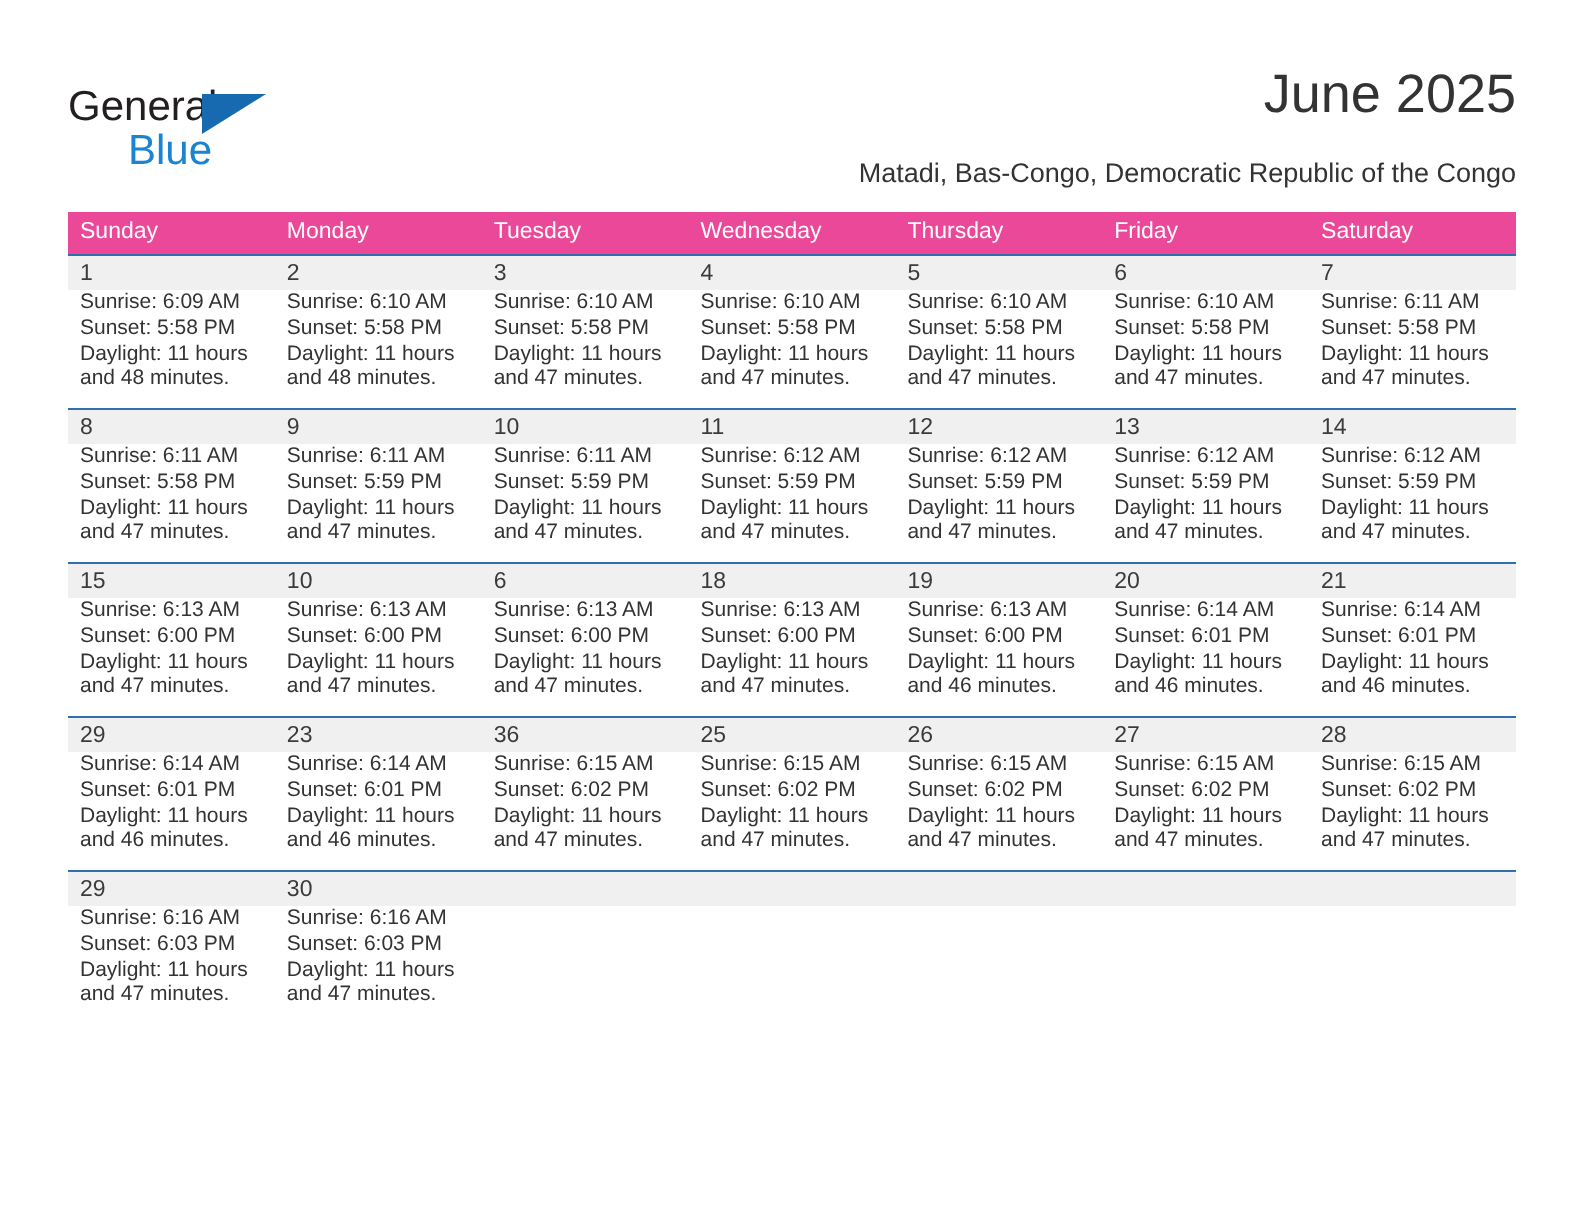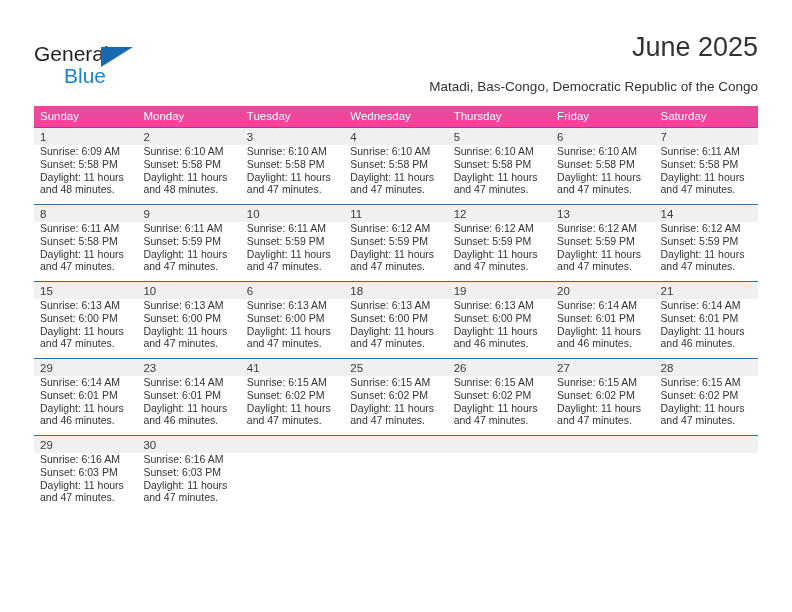--- a/index.html
+++ b/index.html
@@ -378,21 +378,21 @@
         <td>
           <div class="daynum-band">23</div>
           <div class="cell-body">
             <div>Sunrise: 6:14 AM</div>
             <div>Sunset: 6:01 PM</div>
             <div>Daylight: 11 hours</div>
             <div>and 46 minutes.</div>
           </div>
         </td>
         <td>
-          <div class="daynum-band">41</div>
+          <div class="daynum-band">36</div>
           <div class="cell-body">
             <div>Sunrise: 6:15 AM</div>
             <div>Sunset: 6:02 PM</div>
             <div>Daylight: 11 hours</div>
             <div>and 47 minutes.</div>
           </div>
         </td>
         <td>
           <div class="daynum-band">25</div>
           <div class="cell-body">

